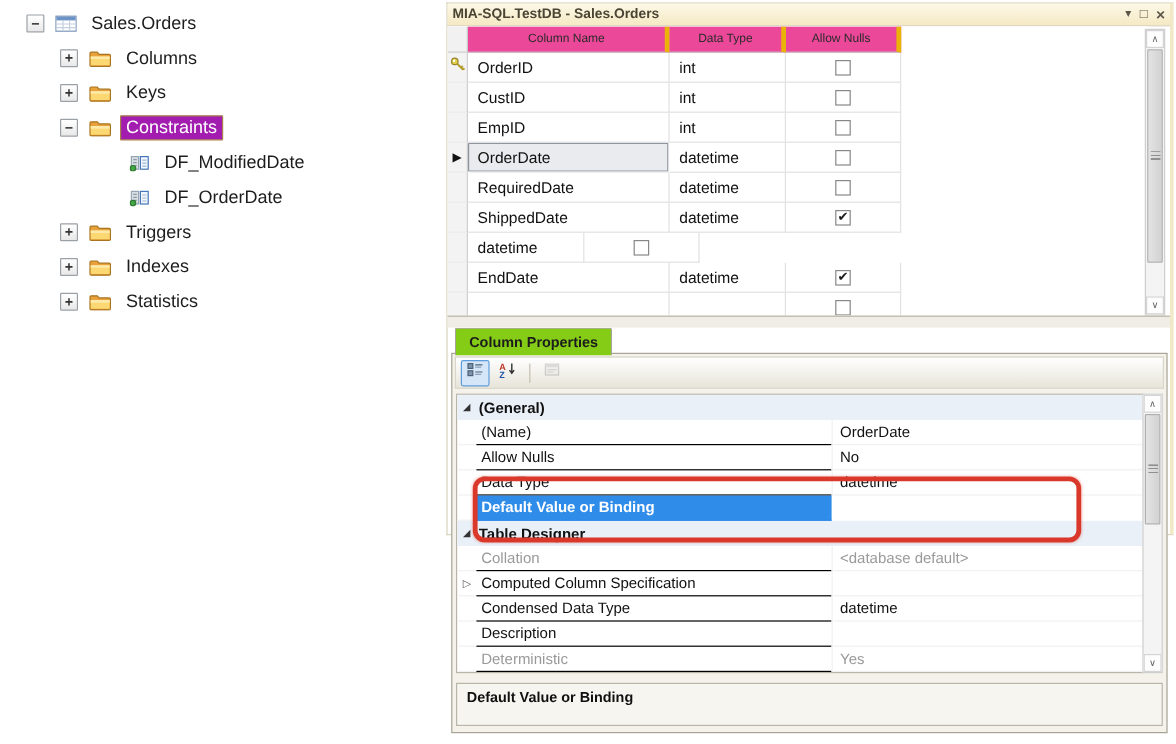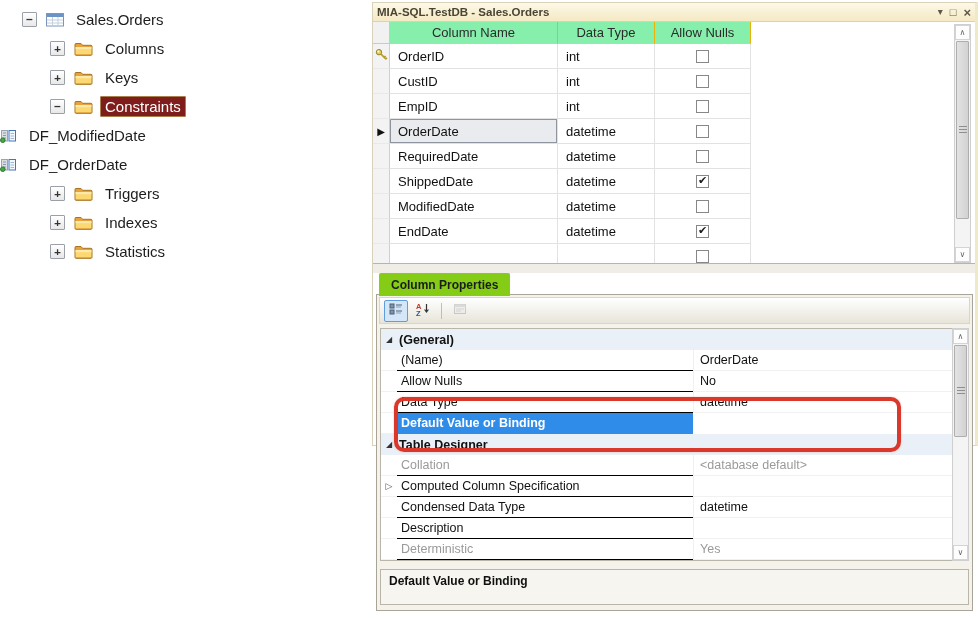--- a/index.html
+++ b/index.html
@@ -4,43 +4,43 @@
 <style>
   html,body{margin:0;padding:0;}
   body{width:980px;height:620px;font-family:"Liberation Sans","DejaVu Sans",sans-serif;background:#fff;}
   #stage{position:relative;width:980px;height:620px;overflow:hidden;background:#fff;}
 
   
   #tree{position:absolute;left:0;top:5px;width:368px;}
   .tree-row{display:flex;align-items:center;height:29px;font-size:15px;color:#1d1d1d;white-space:nowrap;}
   .tree-row.lv0{padding-left:22px;}
   .tree-row.lv1{padding-left:50px;}
-  .tree-row.lv2{}
+  .tree-row.lv2{padding-left:108px;}
   .expander{width:13px;height:13px;border:1px solid #9aa0a6;background:linear-gradient(#fff,#e8e8e8);
     display:inline-flex;align-items:center;justify-content:center;font:bold 11px/11px "DejaVu Sans Mono",monospace;
     color:#333;margin-right:9px;flex:0 0 auto;border-radius:1px;}
   .tree-icon{display:inline-flex;margin-right:7px;flex:0 0 auto;}
   .tree-label{padding:1px 4px;border:1px solid transparent;}
-  .tree-label.selected{background:#7f1d1d;color:#fff;border:1px solid #a97f4e;border-radius:1px;}
+  .tree-label.selected{background:#a21caf;color:#fff;border:1px solid #a97f4e;border-radius:1px;}
 
   
   #designer{position:absolute;left:372px;top:2px;width:606px;height:444px;background:#fff;
     border:1px solid #d9d2ba;border-right:3px solid #f1e8c8;box-sizing:border-box;}
   #titlebar{position:absolute;left:0;top:0;right:0;height:19px;background:linear-gradient(#fdf8e7,#f5e9c4);
     border-bottom:1px solid #d9d2ba;display:flex;align-items:center;padding:0 4px;box-sizing:border-box;}
   #titlebar .t-text{font-size:11.5px;font-weight:600;color:#4a4433;flex:1;}
   .t-icon{font-size:10px;color:#5d574a;margin-left:7px;cursor:default;line-height:1;}
   .t-icon.float{font-size:11px;font-weight:bold;}
   .t-icon.close{font-size:13px;font-weight:bold;}
 
   
   #grid{position:absolute;left:0;top:19px;width:584px;height:241px;background:#fff;overflow:hidden;}
   .g-hrow{display:flex;height:22px;}
-  .g-hcell{box-sizing:border-box;border-right:1px solid #eab308;border-bottom:1px solid #c9c9c9;
-    background:#86efac;font-size:13px;color:#2b2b2b;display:flex;align-items:center;justify-content:center;}
+  .g-hcell{box-sizing:border-box;border-right:4px solid #eab308;border-bottom:1px solid #c9c9c9;
+    background:#ec4899;font-size:10px;color:#2b2b2b;display:flex;align-items:center;justify-content:center;}
   .g-hsel{width:17px;background:#f1f1f1;border-right:1px solid #c9c9c9;border-bottom:1px solid #c9c9c9;box-sizing:border-box;}
   .g-row{display:flex;height:25px;}
   .g-sel{width:17px;box-sizing:border-box;background:#f3f3f3;border-right:1px solid #cfcfcf;border-bottom:1px solid #e9e9e9;
     display:flex;align-items:center;justify-content:center;}
   .g-cell{box-sizing:border-box;border-right:1px solid #e2e2e2;border-bottom:1px solid #e2e2e2;
     font-size:13px;color:#111;display:flex;align-items:center;padding-left:8px;}
   .c-name{width:168px;}
   .c-type{width:97px;}
   .c-null{width:96px;justify-content:center;padding-left:0;}
   .c-name.current{background:#e9ebee;box-shadow:inset 0 0 0 1px #8f959e;border-radius:1px;}
@@ -283,21 +283,20 @@
         <div class="g-row">
           <div class="g-sel"></div>
           <div class="g-cell c-name">ShippedDate</div>
           <div class="g-cell c-type">datetime</div>
           <div class="g-cell c-null">
             <span class="cb checked"></span>
           </div>
         </div>
         <div class="g-row">
           <div class="g-sel"></div>
-          <div class="g-cell c-name">ModifiedDate</div>
           <div class="g-cell c-type">datetime</div>
           <div class="g-cell c-null">
             <span class="cb"></span>
           </div>
         </div>
         <div class="g-row">
           <div class="g-sel"></div>
           <div class="g-cell c-name">EndDate</div>
           <div class="g-cell c-type">datetime</div>
           <div class="g-cell c-null">

